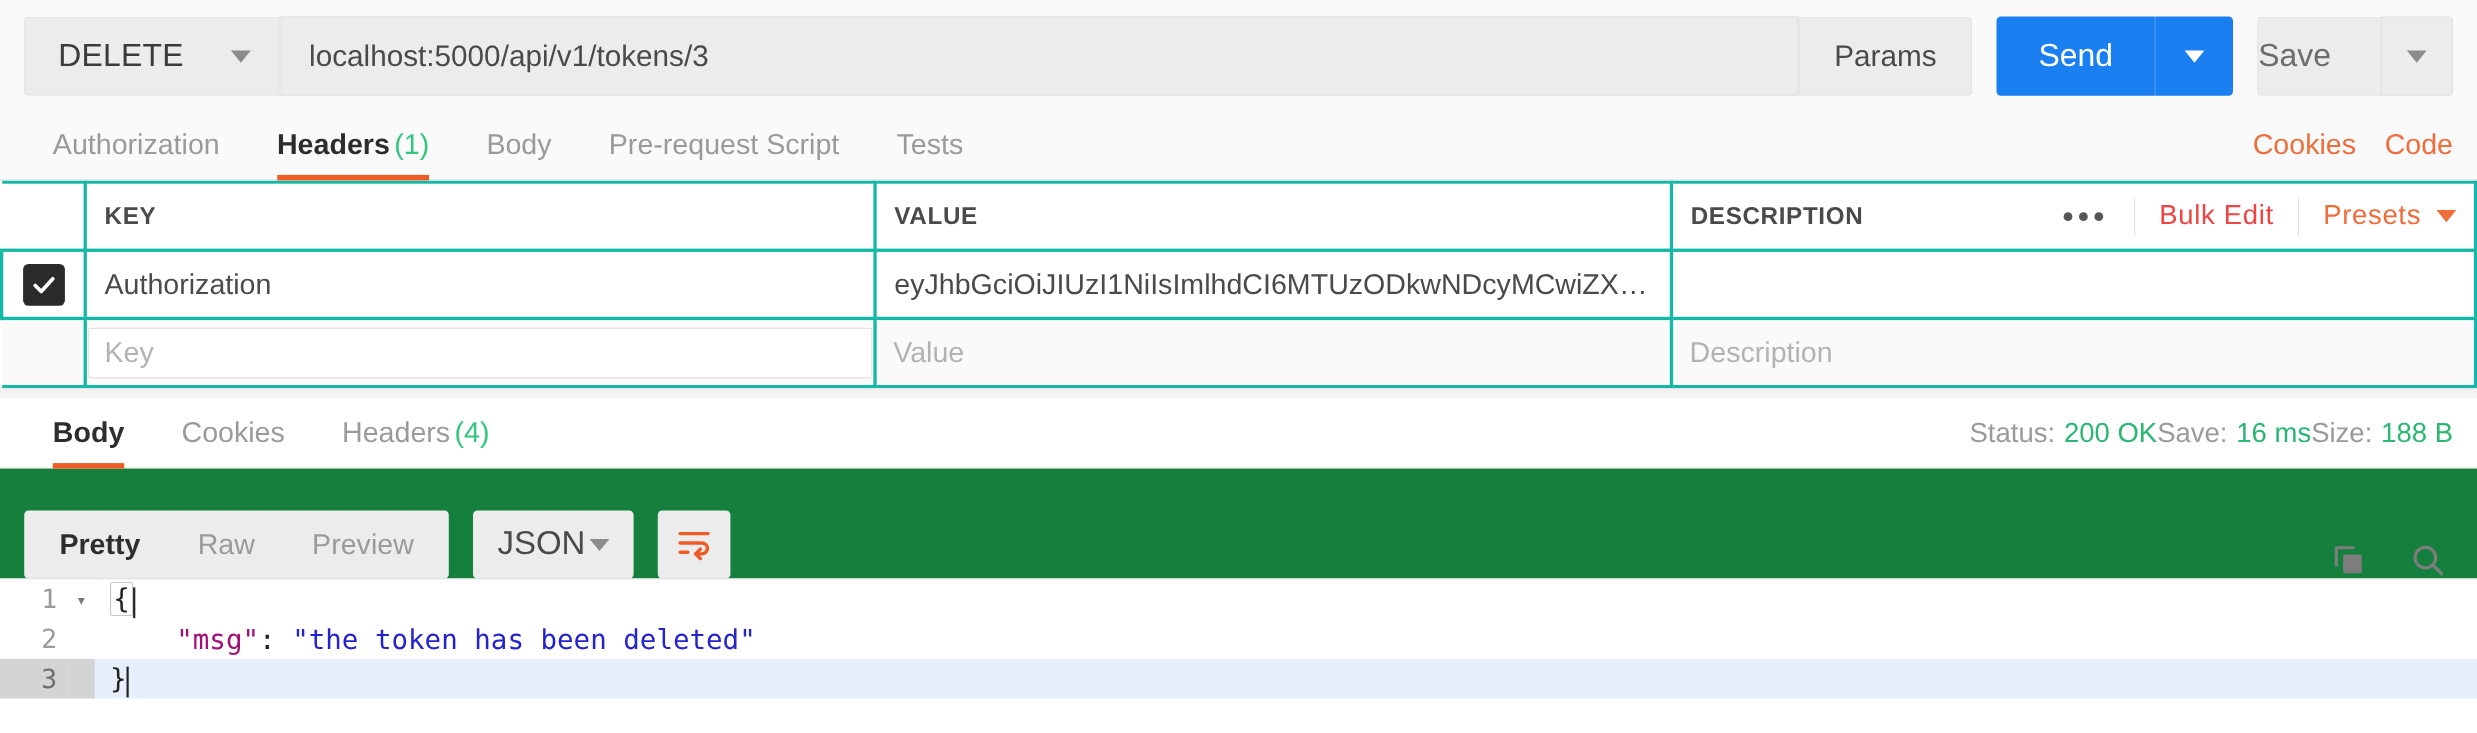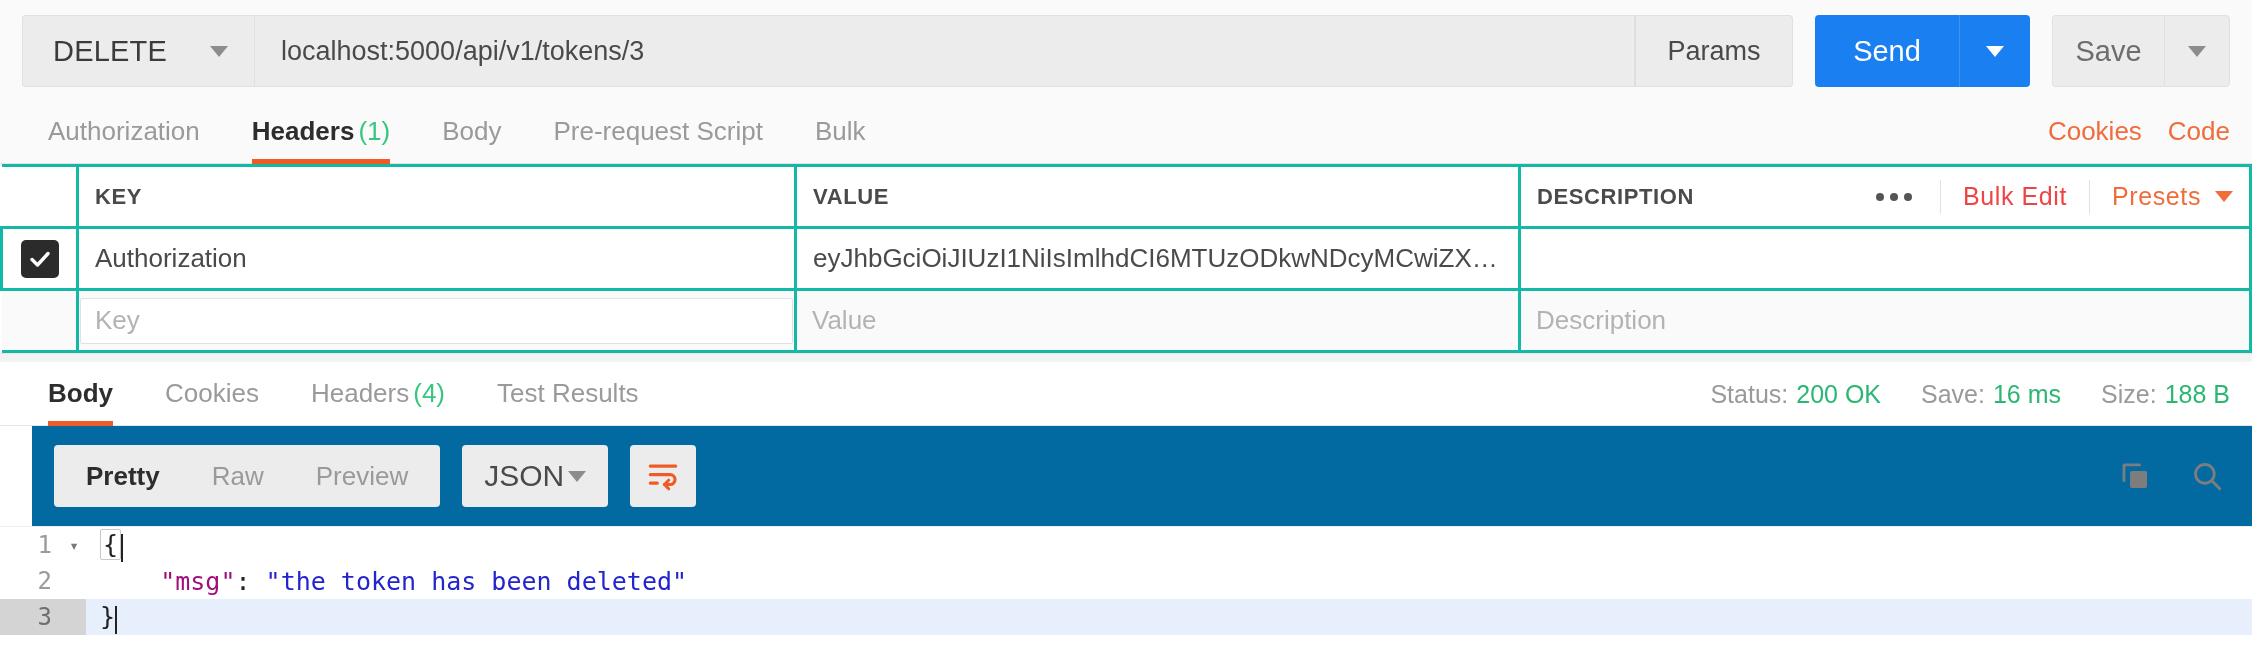--- a/index.html
+++ b/index.html
@@ -93,21 +93,21 @@
     border-left: 1px solid #3e93f3;
     border-radius: 0 4px 4px 0;
     display: flex; align-items: center; justify-content: center;
     cursor: pointer;
   }
   .save-group { display: flex; margin-left: 22px; }
   .save-btn {
     height: 72px; width: 112px;
     background: #ececec; border: 1px solid #e0e0e0; border-right:none;
     border-radius: 4px 0 0 4px; box-sizing: border-box;
-    display: flex; align-items: center; justify-content: center;
+    display: flex; align-items: center; 
     font-size: 29px; color: #6d6d6d; cursor: pointer;
   }
   .save-caret {
     height: 72px; width: 66px;
     background: #ececec; border: 1px solid #e0e0e0;
     border-radius: 0 4px 4px 0; box-sizing: border-box;
     display: flex; align-items: center; justify-content: center;
     cursor: pointer;
   }
 
@@ -204,36 +204,35 @@
   .resp-tabs {
     display: flex; align-items: flex-end;
     height: 64px;
     background: #fff;
     border-bottom: 1px solid #e6e6e6;
     padding: 0 22px;
     box-sizing: border-box;
   }
   .stat-wrap {
     margin-left: auto;
-    display: flex; align-items: flex-end; gap: 40px;
+    display: flex; align-items: flex-end; 
     padding-bottom: 16px;
     font-size: 25px;
     margin-top: 24px;
   }
   .stat-key { color: #9a9a9a; }
   .stat-val { color: #2bb673; margin-left: 8px; }
 
   
   .body-toolbar {
-    display: flex; align-items: center;
+    display: flex; align-items: flex-end;
     height: 100px;
     padding: 0 22px;
     box-sizing: border-box;
-    background: #0369a1;
-    margin-left: 32px;
+    background: #15803d;
   }
   .seg {
     display: flex; align-items: center;
     background: #ececec; border-radius: 4px;
     height: 62px; padding: 0 6px;
   }
   .seg-item {
     font-size: 26px; color: #9a9a9a;
     padding: 0 26px; height: 62px;
     display: flex; align-items: center; cursor: pointer;
@@ -341,21 +340,21 @@
     <div class="rtab active">
       <span>Headers</span><span class="count">(1)</span>
     </div>
     <div class="rtab">
       <span>Body</span>
     </div>
     <div class="rtab">
       <span>Pre-request Script</span>
     </div>
     <div class="rtab">
-      <span>Bulk</span>
+      <span>Tests</span>
     </div>
     <div class="tabs-right">
       <span class="link-orange">Cookies</span>
       <span class="link-orange">Code</span>
     </div>
   </div>
 
   <table class="ktable">
     <colgroup>
       <col class="col-chk">
@@ -431,23 +430,20 @@
   <div class="resp-tabs">
     <div class="rtab active">
       <span>Body</span>
     </div>
     <div class="rtab">
       <span>Cookies</span>
     </div>
     <div class="rtab">
       <span>Headers</span><span class="count">(4)</span>
     </div>
-    <div class="rtab">
-      <span>Test Results</span>
-    </div>
     <div class="stat-wrap">
       <span>
         <span class="stat-key">Status:</span><span class="stat-val">200 OK</span>
       </span>
       <span>
         <span class="stat-key">Save:</span><span class="stat-val">16 ms</span>
       </span>
       <span>
         <span class="stat-key">Size:</span><span class="stat-val">188 B</span>
       </span>

